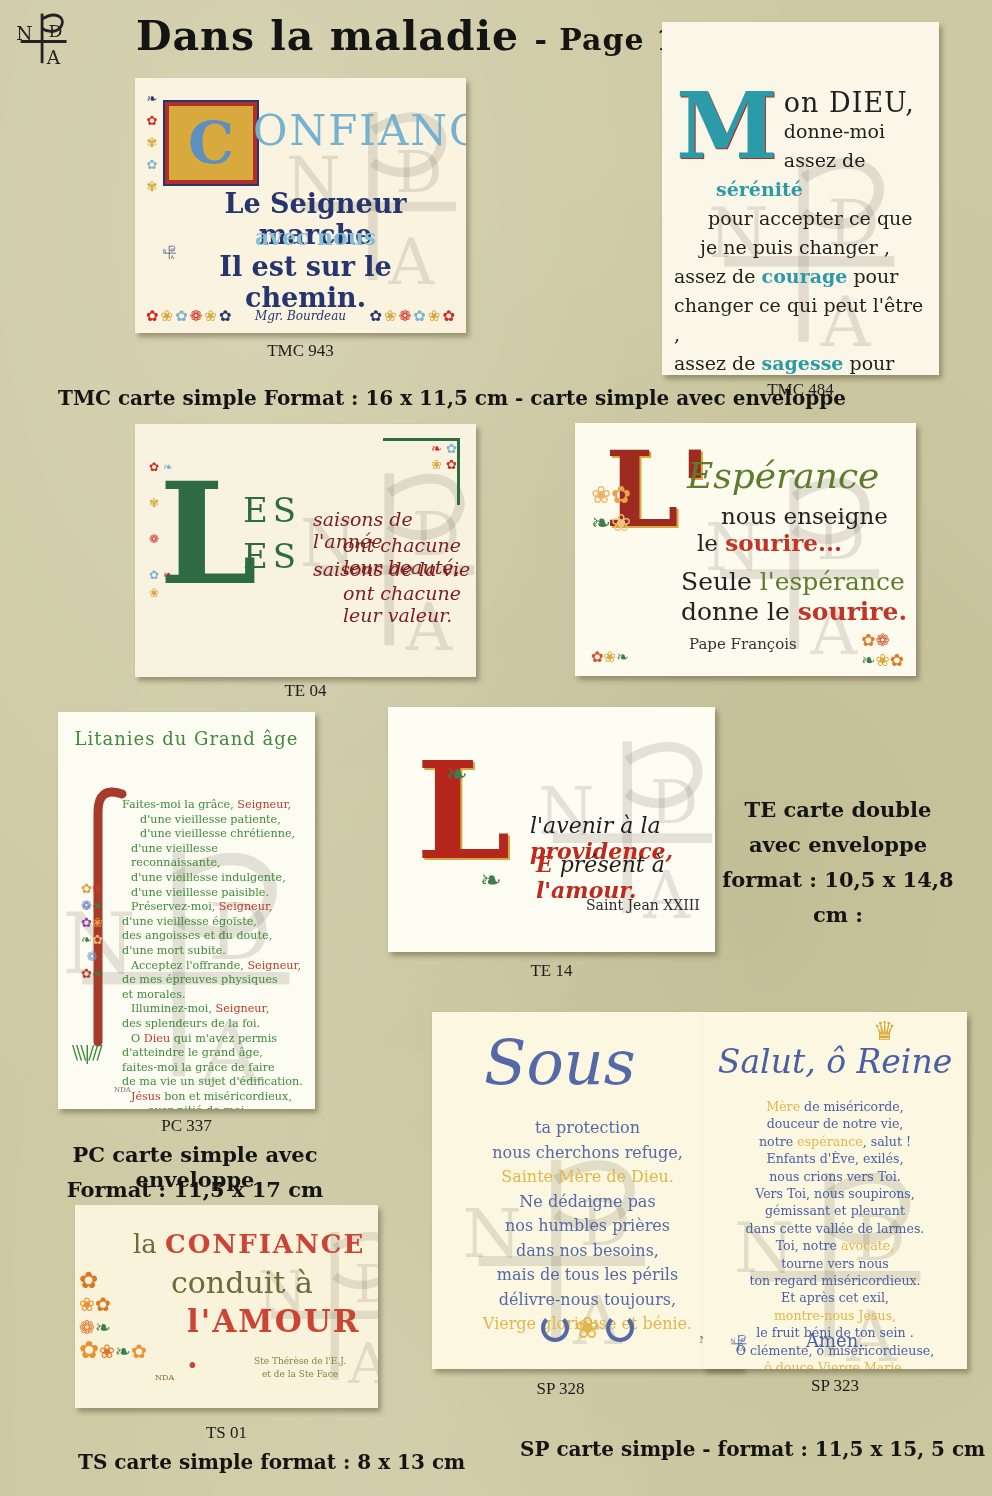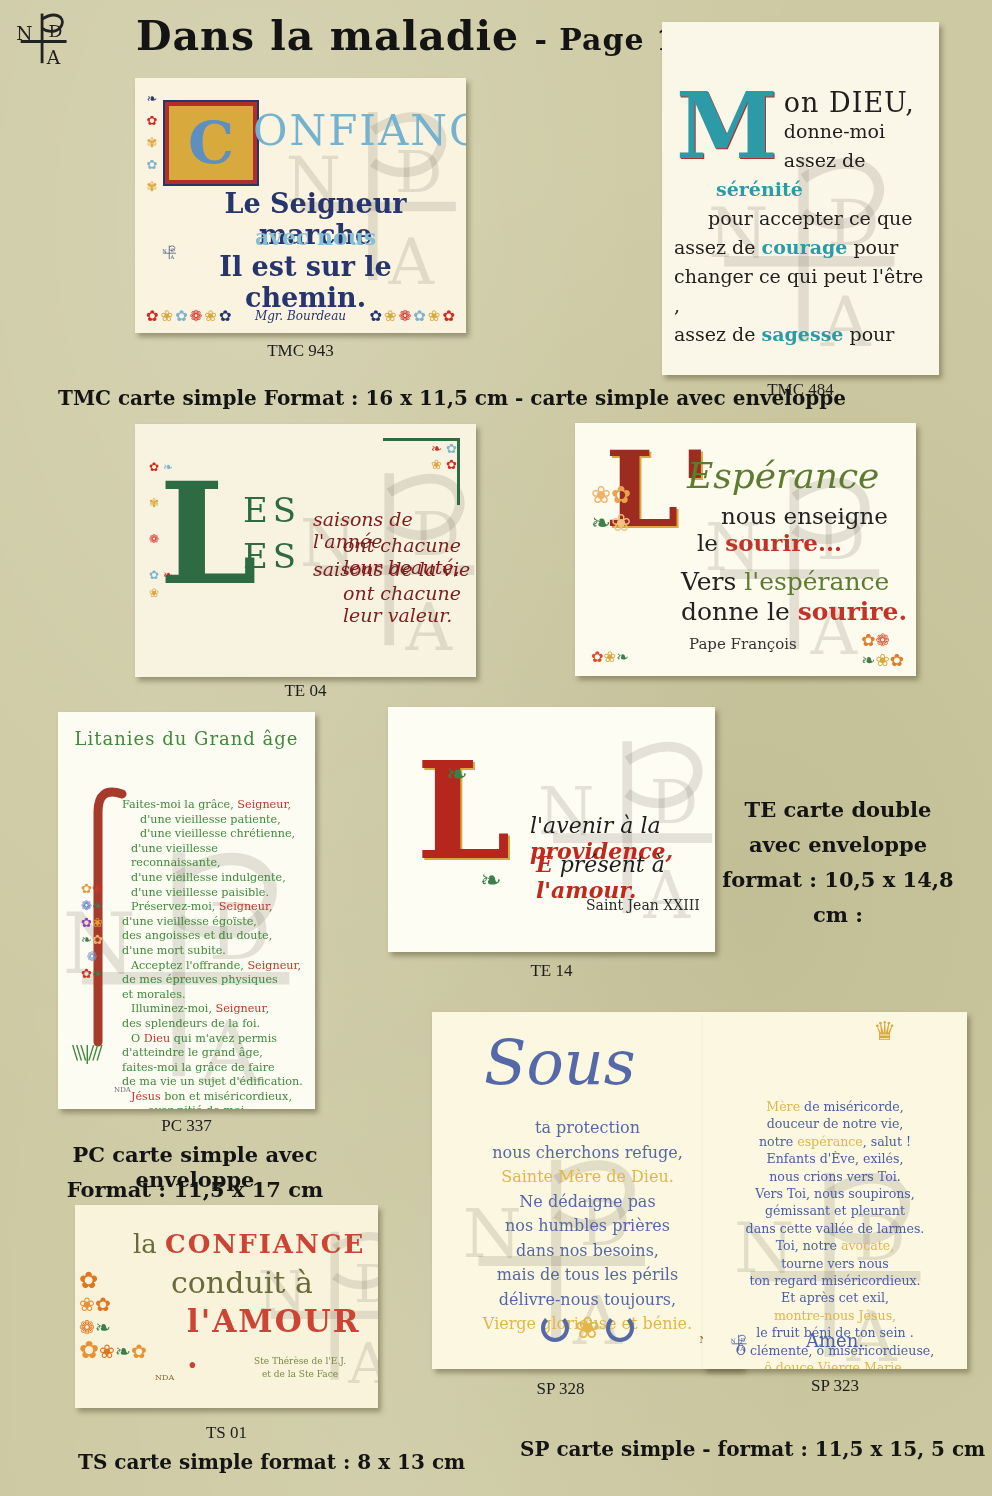--- a/index.html
+++ b/index.html
@@ -167,20 +167,21 @@
   <div class="card c484">
     <svg class="wm" style="left:30px;top:110px;" width="230" height="240">
         <use href="#nda-sym"></use>
       </svg>
     <div class="c484-body">
       <span class="c484-M">M</span>
       <div class="c484-l0">on DIEU,</div>
       <div style="padding-left:78px">donne-moi</div>
       <div style="padding-left:42px"><span>assez de </span><span class="teal">sérénité</span></div>
       <div style="padding-left:34px">pour accepter ce que</div>
+      <div style="padding-left:26px">je ne puis changer ,</div>
       <div><span>assez de </span><span class="teal">courage</span><span> pour</span></div>
       <div>changer ce qui peut l'être ,</div>
       <div><span>assez de </span><span class="teal">sagesse</span><span> pour</span></div>
 
     </div>
   </div>
   <div class="code" style="left:662px;width:277px;top:380px;">TMC 484</div>
 
   <div class="fmt callig" style="left:58px;top:386px;">TMC carte simple  Format  : 16 x 11,5 cm - carte simple avec enveloppe</div>
 
@@ -214,21 +215,21 @@
         <use href="#nda-sym"></use>
       </svg>
     <div class="te16-L">L'</div>
     <div class="te16-fl">
       <span>❀</span><span style="color:#e8a34c">✿</span><br>
       <span class="c-grn">❧</span><span style="color:#f0c27e">❀</span>
     </div>
     <div class="te16-t1">Espérance</div>
     <div class="te16-t2">nous enseigne</div>
     <div class="te16-t3"><span>le </span><span class="red-w">sourire...</span></div>
-    <div class="te16-t4"><span>Vers </span><span class="grn-w">l'espérance</span></div>
+    <div class="te16-t4"><span>Seule </span><span class="grn-w">l'espérance</span></div>
     <div class="te16-t5"><span>donne le </span><span class="red-w">sourire.</span></div>
     <div class="te16-sig">Pape François</div>
     <div class="te16-c1">
       <span style="color:#d84f2f">✿</span><span class="c-gold">❀</span><span class="c-grn">❧</span>
     </div>
     <div class="te16-c2">
       <span style="color:#e07b2a">✿</span><span style="color:#d84f2f">❁</span><br>
       <span class="c-grn">❧</span><span class="c-gold">❀</span><span style="color:#e07b2a">✿</span>
     </div>
   </div>
@@ -344,20 +345,21 @@
     </div>
     <div class="sp328-nda">NDA</div>
   </div>
   <div class="code" style="left:432px;width:257px;top:1379px;">SP 328</div>
 
   <div class="card sp323">
     <svg class="wm" style="left:15px;top:140px;" width="230" height="230">
         <use href="#nda-sym"></use>
       </svg>
     <div class="crown">♛</div>
+    <div class="sp323-title">Salut, ô Reine</div>
     <div class="sp-lines sp323-lines">
       <div><span class="gold-w">Mère</span><span> de miséricorde,</span></div>
       <div>douceur de notre vie,</div>
       <div><span>notre </span><span class="gold-w">espérance</span><span>, salut !</span></div>
       <div>Enfants d'Ève, exilés,</div>
       <div>nous crions vers Toi.</div>
       <div>Vers Toi, nous soupirons,</div>
       <div>gémissant et  pleurant</div>
       <div>dans cette vallée de larmes.</div>
       <div><span>Toi, notre </span><span class="gold-w">avocate,</span></div>

